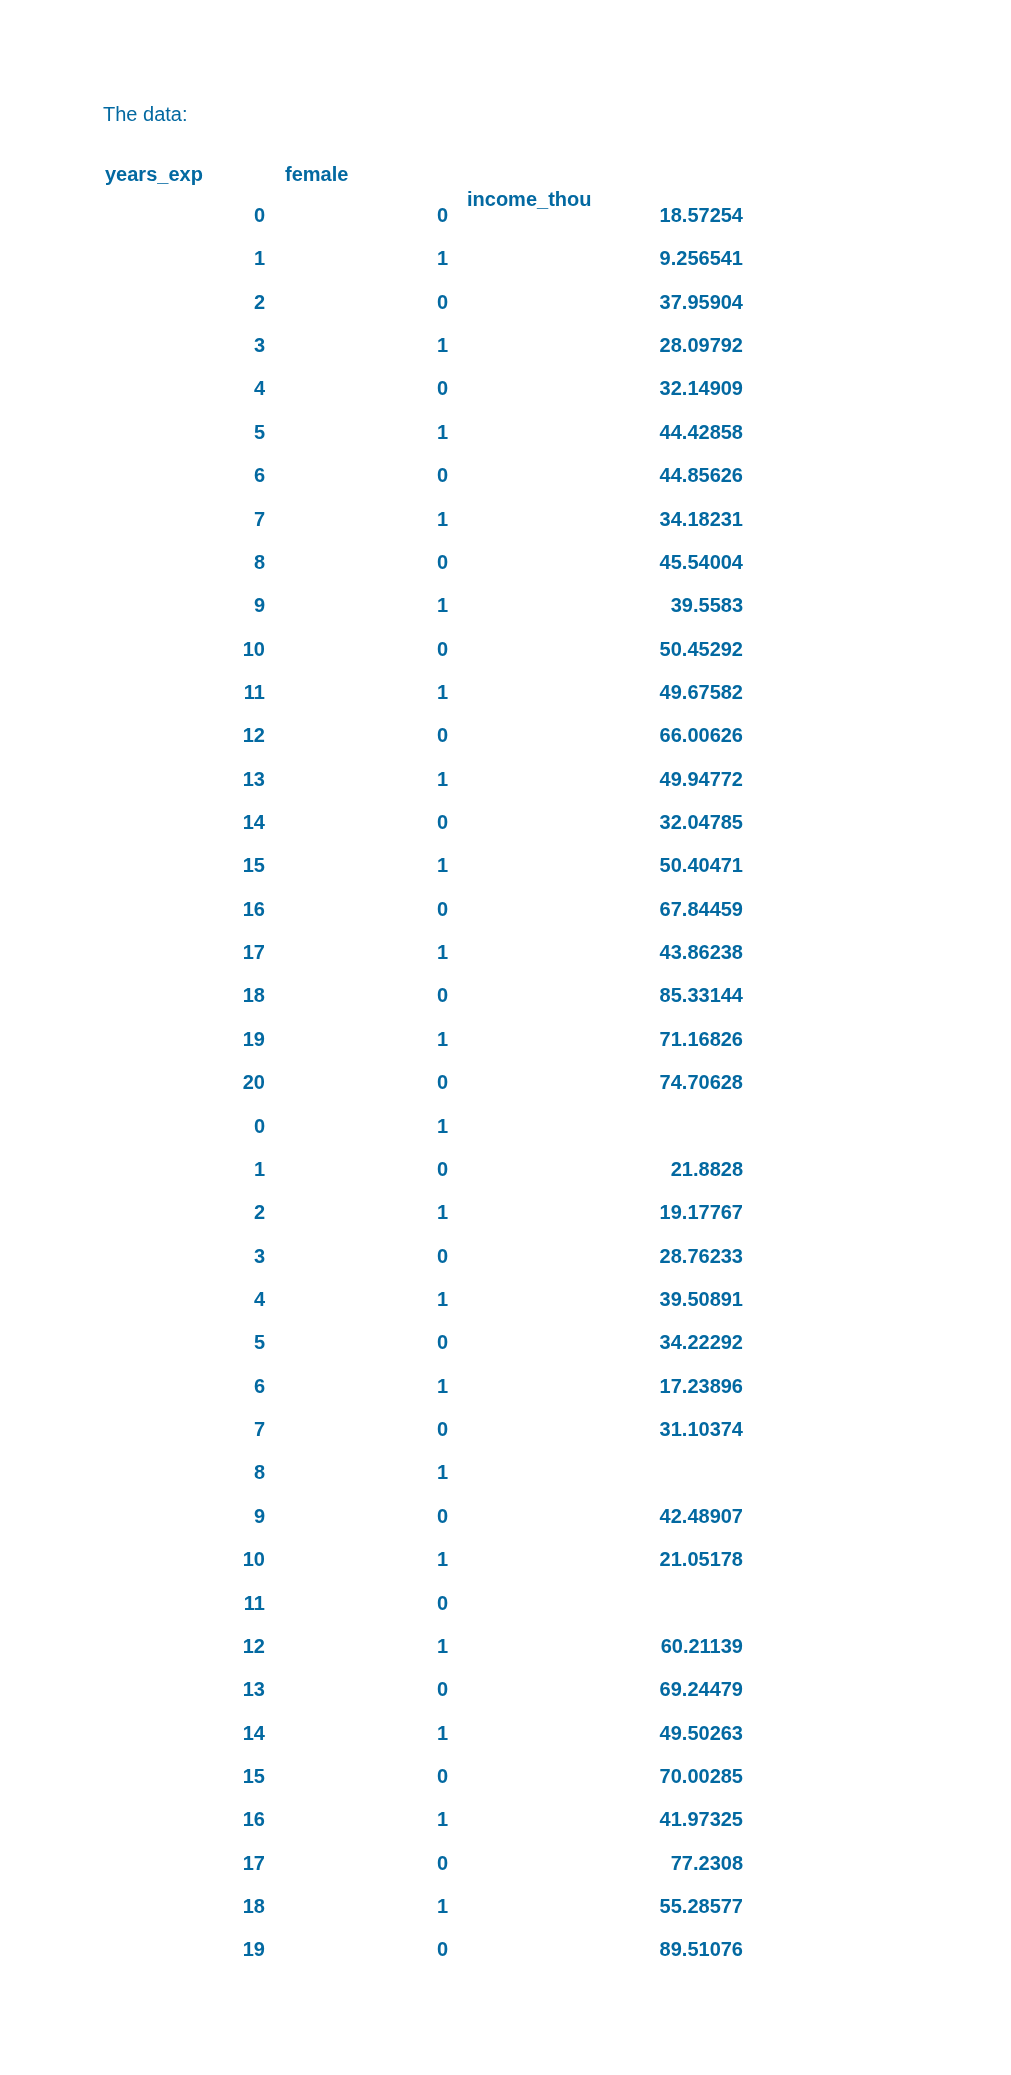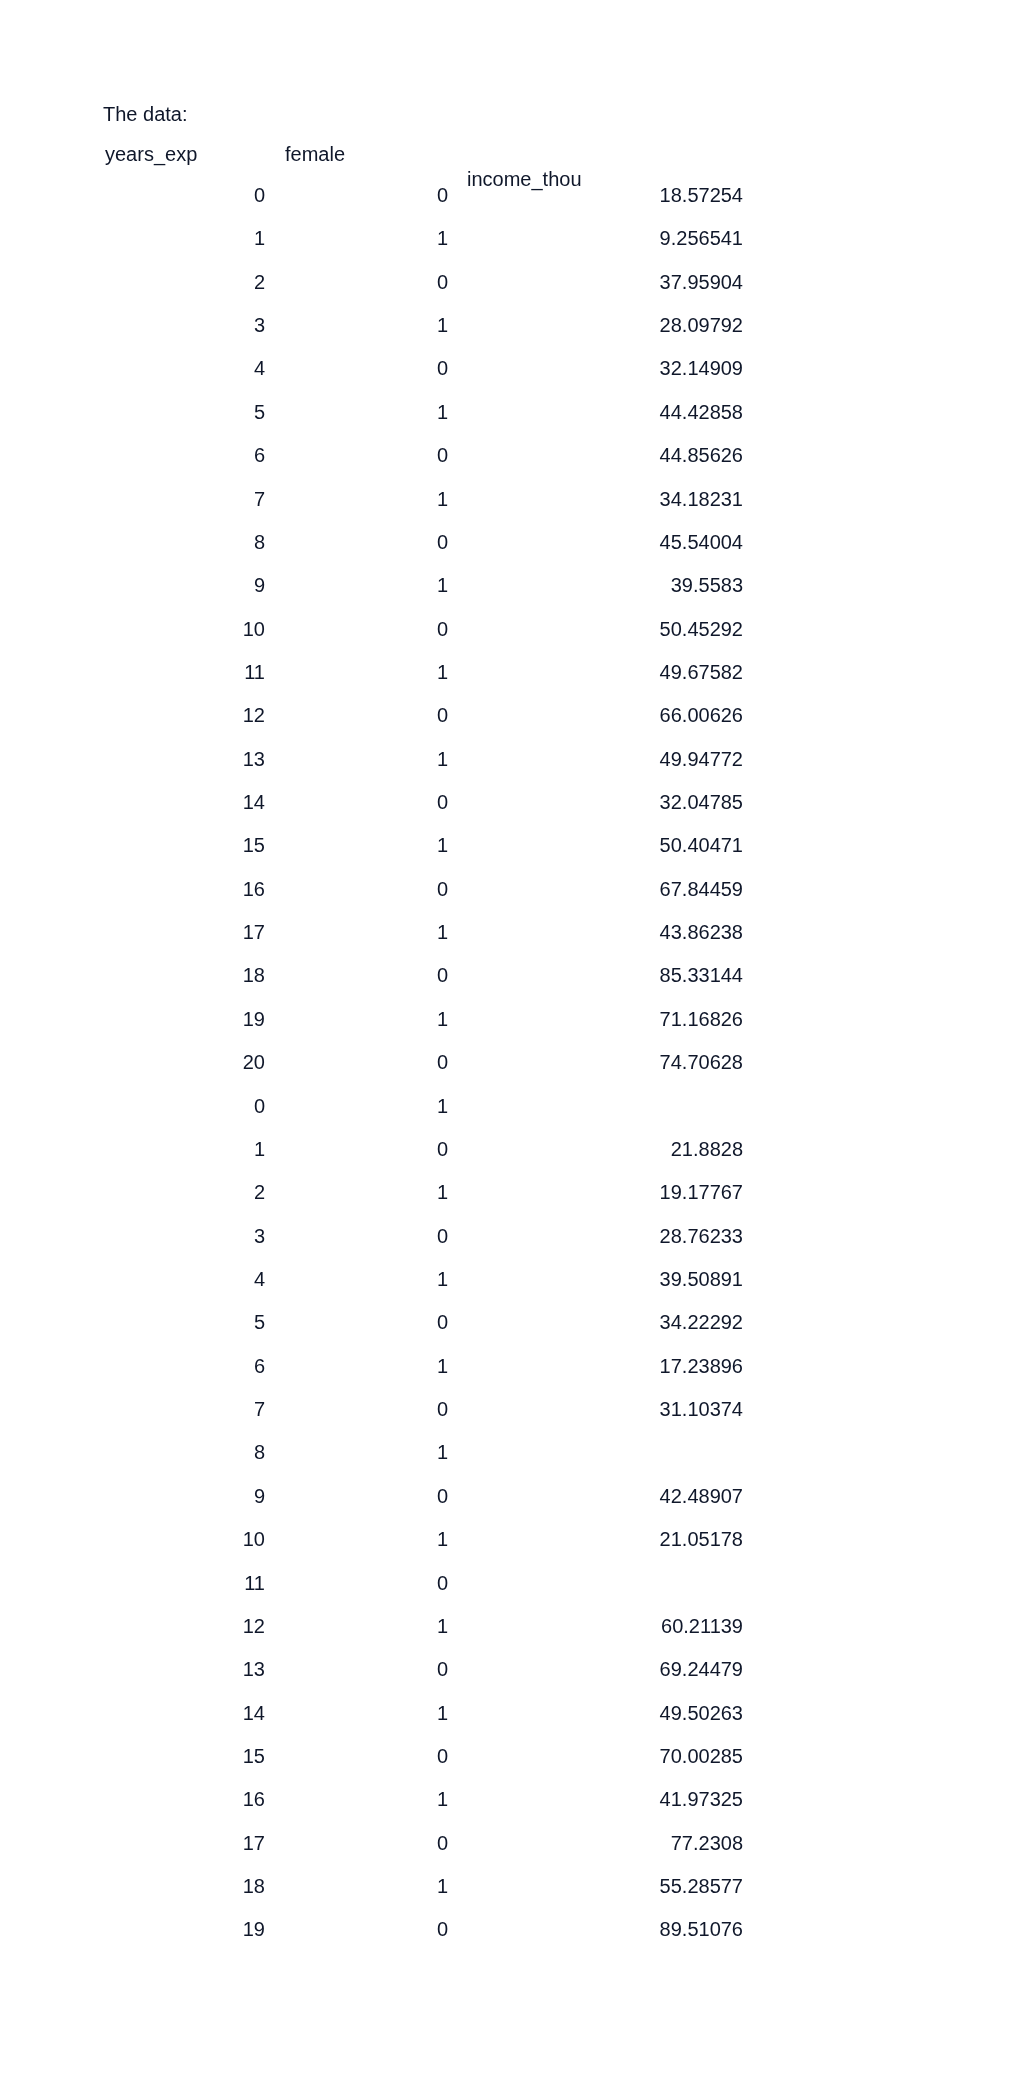--- a/index.html
+++ b/index.html
@@ -6,35 +6,36 @@
     margin: 0;
     padding: 0;
     background: #ffffff;
   }
   .page {
     position: relative;
     width: 950px;
     height: 2075px;
     background: #ffffff;
     font-family: "Liberation Sans", sans-serif;
-    color: #0f172a;
+    color: #0369a1;
     overflow: hidden;
   }
   .title {
     position: absolute;
     left: 103px;
     top: 102px;
     font-size: 20px;
     line-height: 24px;
   }
   .table {
     position: absolute;
     left: 105px;
-    top: 142px;
+    top: 162px;
     width: 638px;
+    font-weight: bold;
   }
   .header-row {
     display: grid;
     grid-template-columns: 160px 183px 295px;
     height: 32px;
     font-size: 20px;
     line-height: 24px;
   }
   .header-cell { text-align: left; }
   .header-cell.c2 { padding-left: 20px; }

